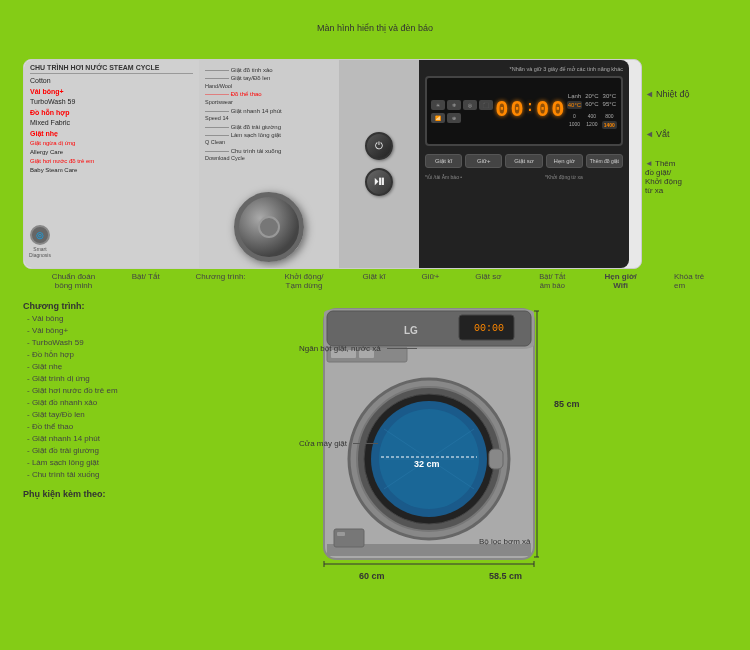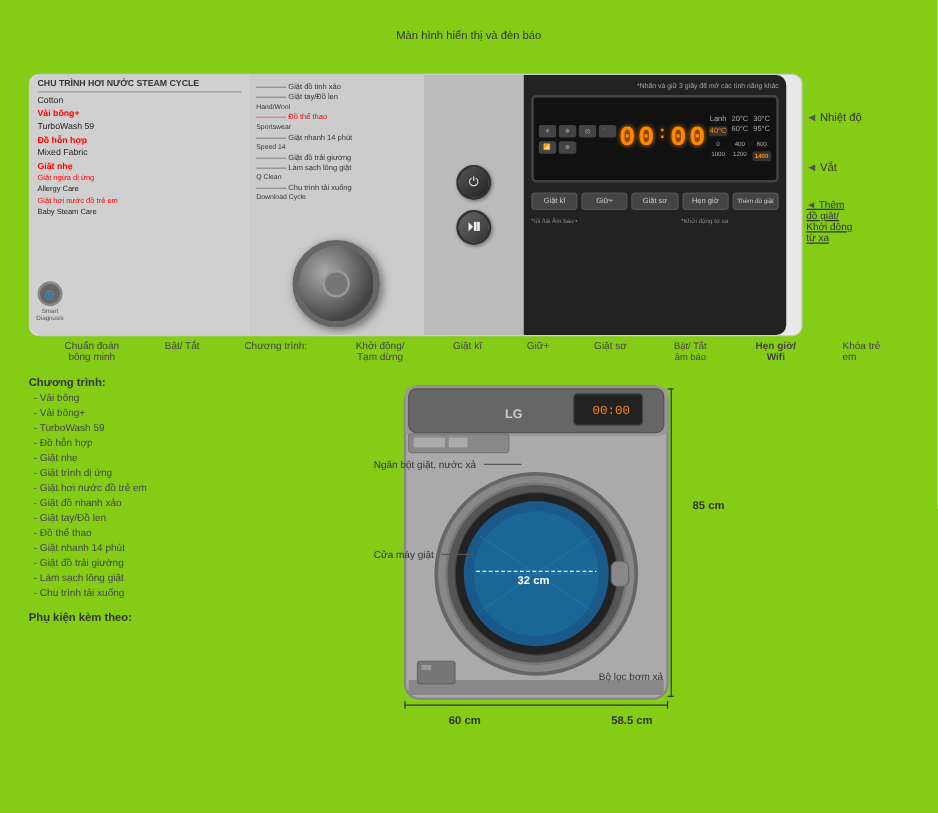--- a/index.html
+++ b/index.html
@@ -325,21 +325,21 @@
 
     <div style="position:absolute; right:0; top:0; width:82px; display:flex; flex-direction:column; gap:0; font-size:9px; color:#333;">
       <div style="margin-top:30px; display:flex; align-items:center; gap:2px;">
         <span style="color:#555;">◄</span>
         <span>Nhiệt độ</span>
       </div>
       <div style="margin-top:30px; display:flex; align-items:center; gap:2px;">
         <span style="color:#555;">◄</span>
         <span>Vắt</span>
       </div>
-      <div style="margin-top:20px; font-size:8px; text-align:left;text-decoration:underline;">
+      <div style="margin-top:20px; font-size:8px; text-align:left;">
         <span style="color:#555;">◄</span>
         <span>Thêm<br>đồ giặt/<br>Khởi động<br>từ xa</span>
       </div>
     </div>
   </div>
 
   <div style="display:flex; flex-direction:row; justify-content:space-around; font-size:8px; color:#444; padding:3px 0 3px 10px; text-align:center;">
     <div style="text-align:center; max-width:45px;">
       <div>Chuẩn đoán bông minh</div>
     </div>
@@ -442,21 +442,21 @@
 
           <line x1="218" y1="12" x2="218" y2="258" stroke="#333" stroke-width="1"></line>
           <line x1="215" y1="12" x2="221" y2="12" stroke="#333" stroke-width="1"></line>
           <line x1="215" y1="258" x2="221" y2="258" stroke="#333" stroke-width="1"></line>
 
           <line x1="5" y1="265" x2="215" y2="265" stroke="#333" stroke-width="1"></line>
           <line x1="5" y1="262" x2="5" y2="268" stroke="#333" stroke-width="1"></line>
           <line x1="215" y1="262" x2="215" y2="268" stroke="#333" stroke-width="1"></line>
         </svg>
 
-        <div style="position:absolute; top:68px; left:0px; font-size:8px; color:#333; white-space:nowrap;">
+        <div style="position:absolute; top:45px; left:0px; font-size:8px; color:#333; white-space:nowrap;">
           <span>Ngăn bột giặt, nước xả</span>
           <span style="display:inline-block; width:30px; height:1px; background:#555; vertical-align:middle; margin-left:4px;"></span>
         </div>
 
         <div style="position:absolute; top:140px; left:0px; font-size:8px; color:#333; white-space:nowrap;text-align:center;">
           <span>Cửa máy giặt</span>
           <span style="display:inline-block; width:25px; height:1px; background:#555; vertical-align:middle; margin-left:4px;"></span>
         </div>
 
         <div style="position:absolute; top:238px; left:180px; font-size:8px; color:#333; white-space:nowrap;">

